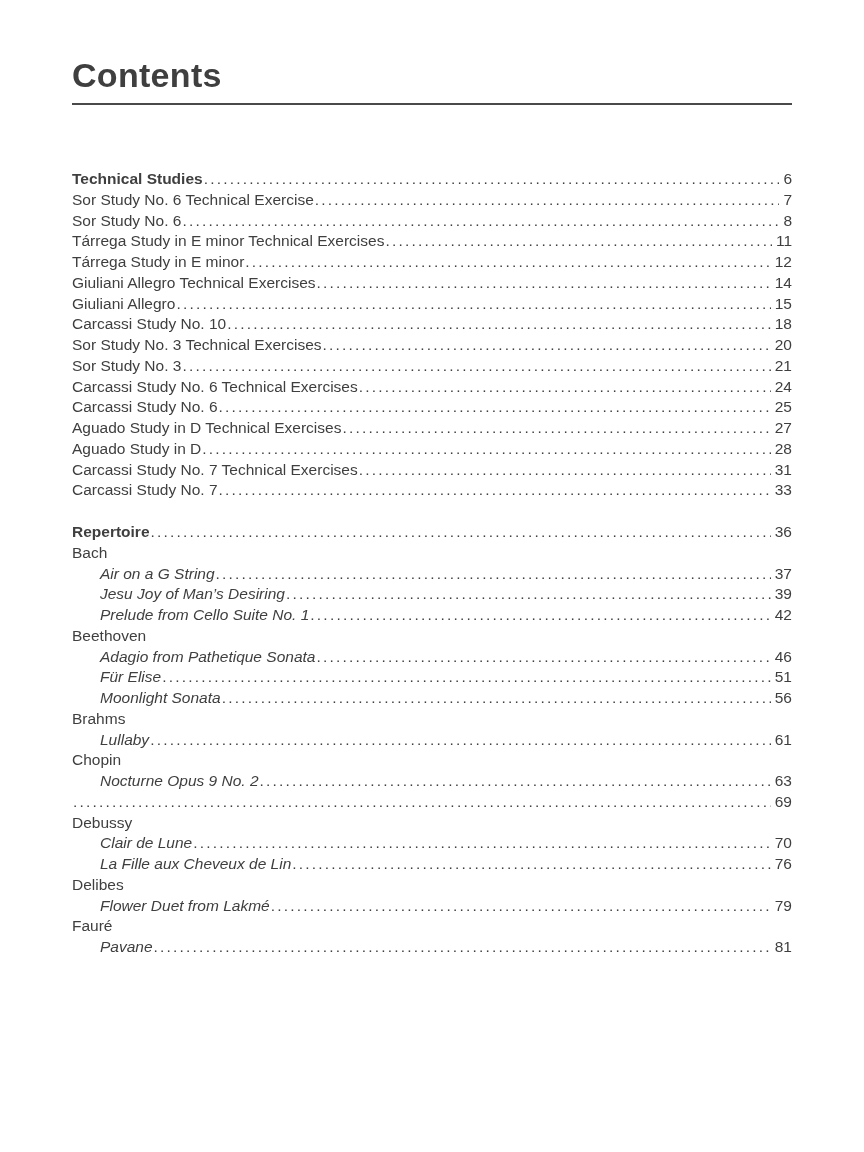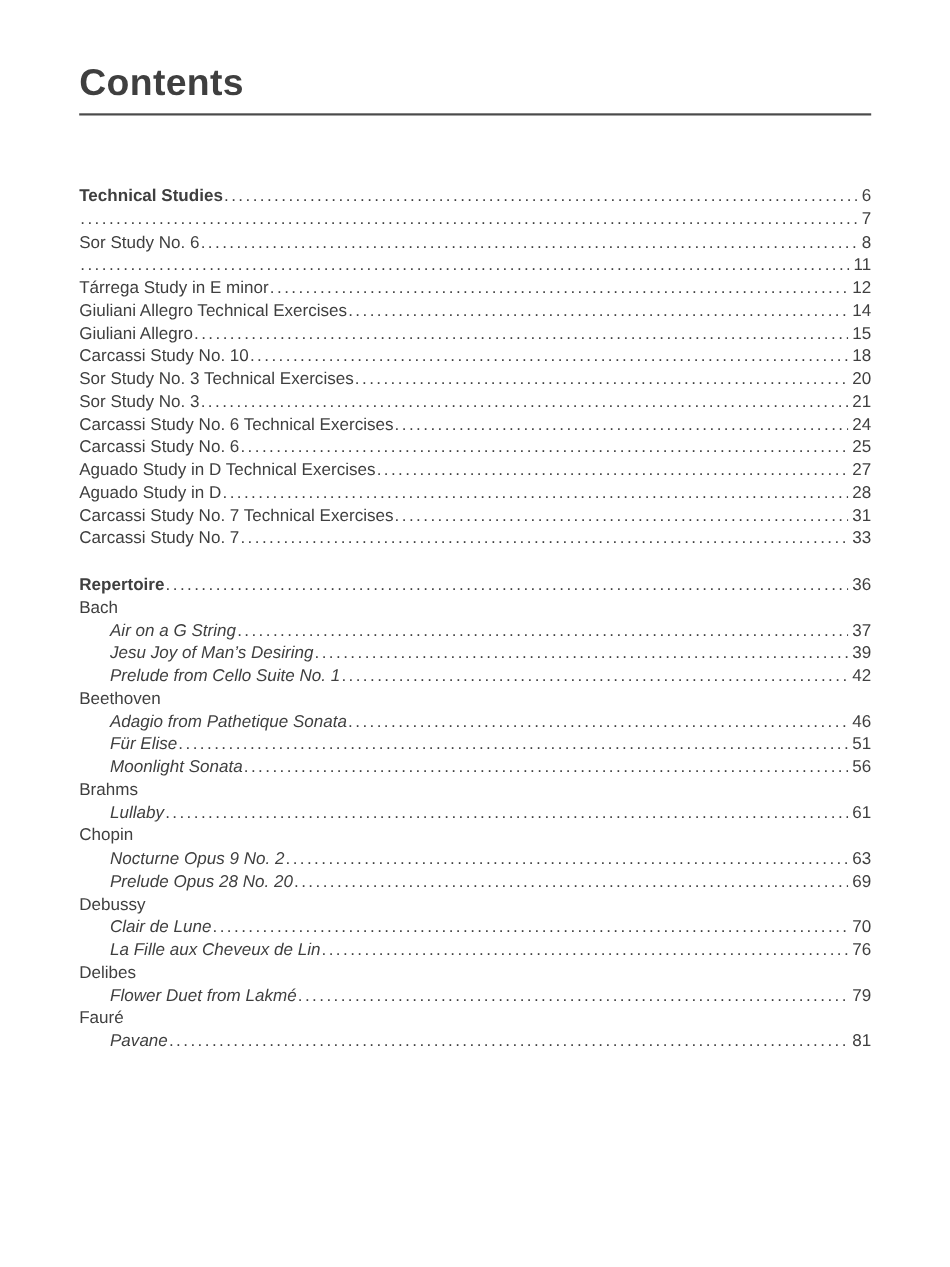--- a/index.html
+++ b/index.html
@@ -69,29 +69,31 @@
 <div class="page">
   <h1 class="page-title">Contents</h1>
   <hr class="title-rule">
   <div class="toc" id="toc-list">
       <div class="row section">
         <span class="label">Technical Studies</span>
         <span class="dots"></span>
         <span class="pagenum">6</span>
       </div>
       <div class="row entry">
+        <span class="label">Sor Study No. 6 Technical Exercise</span>
         <span class="dots"></span>
         <span class="pagenum">7</span>
       </div>
       <div class="row entry">
         <span class="label">Sor Study No. 6</span>
         <span class="dots"></span>
         <span class="pagenum">8</span>
       </div>
       <div class="row entry">
+        <span class="label">Tárrega Study in E minor Technical Exercises</span>
         <span class="dots"></span>
         <span class="pagenum">11</span>
       </div>
       <div class="row entry">
         <span class="label">Tárrega Study in E minor</span>
         <span class="dots"></span>
         <span class="pagenum">12</span>
       </div>
       <div class="row entry">
         <span class="label">Giuliani Allegro Technical Exercises</span>
@@ -199,21 +201,20 @@
       </div>
       <div class="row composer">
         <span class="label">Chopin</span>
       </div>
       <div class="row sub">
         <span class="label">Nocturne Opus 9 No. 2</span>
         <span class="dots"></span>
         <span class="pagenum">63</span>
       </div>
       <div class="row sub">
-        <span class="label">Prelude Opus 28 No. 20</span>
         <span class="dots"></span>
         <span class="pagenum">69</span>
       </div>
       <div class="row composer">
         <span class="label">Debussy</span>
       </div>
       <div class="row sub">
         <span class="label">Clair de Lune</span>
         <span class="dots"></span>
         <span class="pagenum">70</span>

